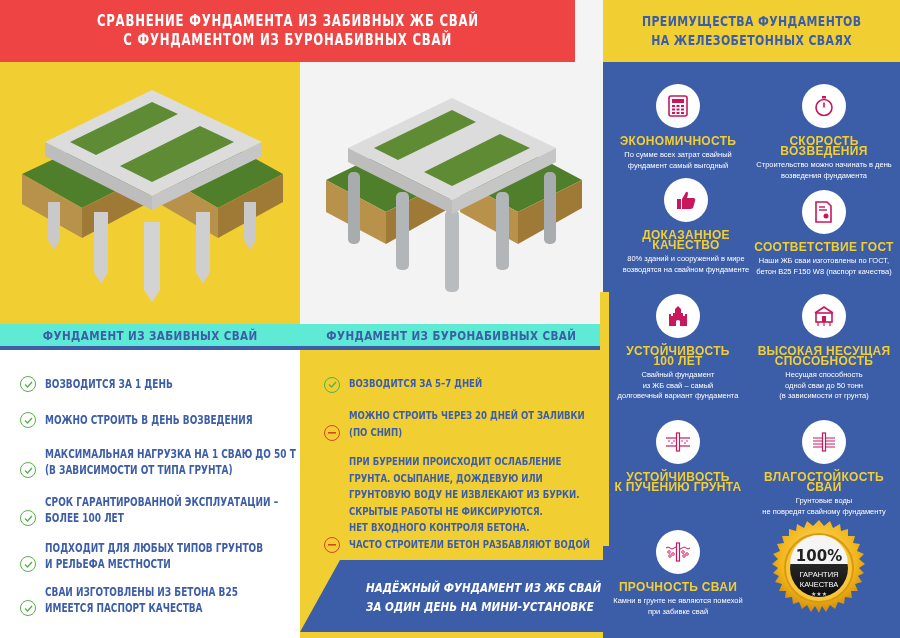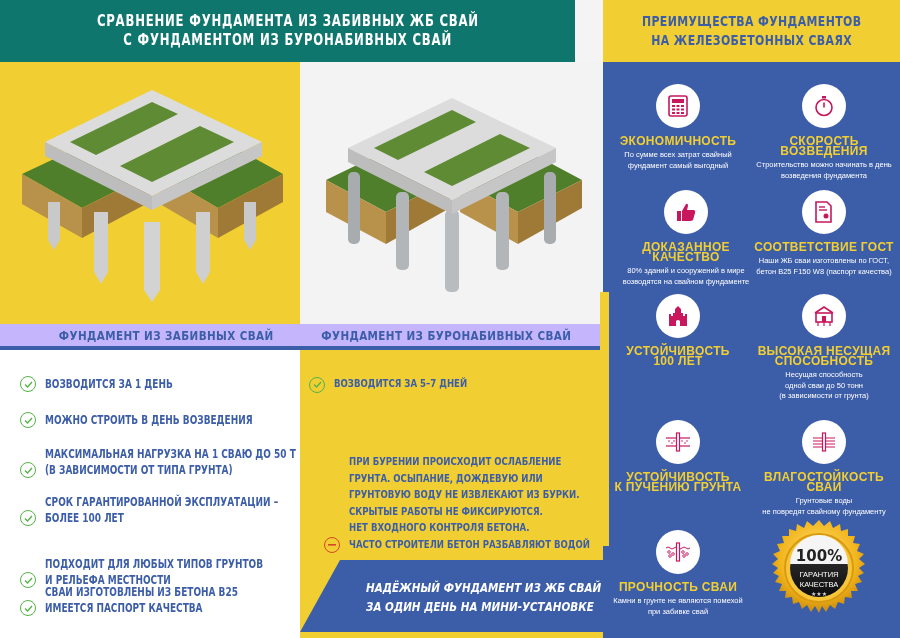--- a/index.html
+++ b/index.html
@@ -2,33 +2,33 @@
 <html><head>
 <meta charset="utf-8">
 <style>
   * { box-sizing: border-box; margin: 0; padding: 0; }
   html, body { width: 900px; height: 638px; overflow: hidden; background: #f4f4f4; }
   body { position: relative; font-family: "Liberation Sans", sans-serif; }
 
   .abs { position: absolute; }
 
   
-  .hdr-left { left: 0; top: 0; width: 575px; height: 62px; background: #0f766e; display: flex; flex-direction: column; align-items: center; justify-content: center; }
+  .hdr-left { left: 0; top: 0; width: 575px; height: 62px; background: #ef4444; display: flex; flex-direction: column; align-items: center; justify-content: center; }
   .hdr-left .line { color: #ffffff; font-family: "DejaVu Sans", sans-serif; font-weight: bold; font-size: 15px; letter-spacing: 1px; line-height: 19px; transform: scaleX(0.78); white-space: nowrap; }
 
   
   .hdr-right { left: 603px; top: 0; width: 297px; height: 62px; background: #f1cf33; display: flex; flex-direction: column; align-items: center; justify-content: center; }
   .hdr-right .line { color: #3c5da8; font-family: "DejaVu Sans", sans-serif; font-weight: bold; font-size: 14px; letter-spacing: 0.5px; line-height: 19px; transform: scaleX(0.78); white-space: nowrap; }
 
   
   .img-left { left: 0; top: 62px; width: 300px; height: 262px; background: #f1cf33; }
   .img-center { left: 300px; top: 62px; width: 303px; height: 262px; background: #f3f3f3; }
 
   
-  .sub-bar { top: 324px; height: 26px; background: #c4b5fd; border-bottom: 4px solid #3c5da8; display: flex; align-items: center; justify-content: flex-end; }
+  .sub-bar { top: 324px; height: 26px; background: #5eead4; border-bottom: 4px solid #3c5da8; display: flex; align-items: center; justify-content: center; }
   .sub-bar span { color: #3c5da8; font-family: "DejaVu Sans", sans-serif; font-weight: bold; font-size: 13px; letter-spacing: 0.5px; transform: scaleX(0.8); white-space: nowrap; }
   .sub-left { left: 0; width: 300px; }
   .sub-center { left: 300px; width: 303px; }
 
   
   .col-left { left: 0; top: 350px; width: 300px; height: 288px; background: #ffffff; }
   .col-center { left: 300px; top: 350px; width: 303px; height: 288px; background: #f1cf33; }
 
   .item { position: absolute; display: flex; align-items: flex-end; }
   .item .ic { width: 16px; height: 16px; border-radius: 50%; flex: none; margin-top: 0px; display: flex; align-items: center; justify-content: center; }
@@ -159,21 +159,21 @@
     <span class="ic ok">
         <svg width="9" height="7" viewBox="0 0 9 7">
           <polyline points="1,3.5 3.5,6 8,1" fill="none" stroke="#55b247" stroke-width="1.3"></polyline>
         </svg>
       </span>
     <div class="txt">
       <div>СРОК ГАРАНТИРОВАННОЙ ЭКСПЛУАТАЦИИ –</div>
       <div>БОЛЕЕ 100 ЛЕТ</div>
     </div>
   </div>
-  <div class="item" style="left:20px; top:190px;margin-top:16px;">
+  <div class="item" style="left:20px; top:190px;">
     <span class="ic ok">
         <svg width="9" height="7" viewBox="0 0 9 7">
           <polyline points="1,3.5 3.5,6 8,1" fill="none" stroke="#55b247" stroke-width="1.3"></polyline>
         </svg>
       </span>
     <div class="txt">
       <div>ПОДХОДИТ ДЛЯ ЛЮБЫХ ТИПОВ ГРУНТОВ</div>
       <div>И РЕЛЬЕФА МЕСТНОСТИ</div>
     </div>
   </div>
@@ -184,29 +184,40 @@
         </svg>
       </span>
     <div class="txt">
       <div>СВАИ ИЗГОТОВЛЕНЫ ИЗ БЕТОНА В25</div>
       <div>ИМЕЕТСЯ ПАСПОРТ КАЧЕСТВА</div>
     </div>
   </div>
 </div>
 
 <div class="abs col-center">
-  <div class="item" style="left:9px; top:26px;">
+  <div class="item" style="left:24px; top:26px;">
     <span class="ic ok">
         <svg width="9" height="7" viewBox="0 0 9 7">
           <polyline points="1,3.5 3.5,6 8,1" fill="none" stroke="#55b247" stroke-width="1.3"></polyline>
         </svg>
       </span>
     <div class="txt">
         <div>ВОЗВОДИТСЯ ЗА 5–7 ДНЕЙ</div>
       </div>
+  </div>
+  <div class="item" style="left:24px; top:58px;">
+    <span class="ic bad">
+        <svg width="8" height="2" viewBox="0 0 8 2">
+          <rect width="8" height="1.6" fill="#d8462a"></rect>
+        </svg>
+      </span>
+    <div class="txt">
+      <div>МОЖНО СТРОИТЬ ЧЕРЕЗ 20 ДНЕЙ ОТ ЗАЛИВКИ</div>
+      <div>(ПО СНИП)</div>
+    </div>
   </div>
   <div class="item" style="left:24px; top:104px;">
     <span class="ic bad">
         <svg width="8" height="2" viewBox="0 0 8 2">
           <rect width="8" height="1.6" fill="#d8462a"></rect>
         </svg>
       </span>
     <div class="txt">
       <div>ПРИ БУРЕНИИ ПРОИСХОДИТ ОСЛАБЛЕНИЕ</div>
       <div>ГРУНТА. ОСЫПАНИЕ, ДОЖДЕВУЮ ИЛИ</div>
@@ -264,21 +275,21 @@
       <line x1="11" y1="12.5" x2="11" y2="7.5" stroke="#c8175d" stroke-width="1.6"></line>
     </svg>
   </div>
   <div class="ftitle">СКОРОСТЬ ВОЗВЕДЕНИЯ</div>
   <div class="fdesc">
     <div>Строительство можно начинать в день</div>
     <div>возведения фундамента</div>
   </div>
 </div>
 
-<div class="feat" style="left:604px; top:190px;padding-left:16px;">
+<div class="feat" style="left:604px; top:178px;padding-left:16px;">
   <div class="circle">
     <svg width="22" height="22" viewBox="0 0 22 22">
       <rect x="2" y="10" width="4" height="10" fill="#c8175d"></rect>
       <path d="M7 10 L11 3 Q13 2 13 5 L12 9 L19 9 Q21 10 20 12 L18 19 Q17 20 15 20 L7 20 Z" fill="#c8175d"></path>
     </svg>
   </div>
   <div class="ftitle">ДОКАЗАННОЕ КАЧЕСТВО</div>
   <div class="fdesc">
     <div>80% зданий и сооружений в мире</div>
     <div>возводятся на свайном фундаменте</div>
@@ -303,20 +314,25 @@
 
 <div class="feat" style="left:604px; top:294px;">
   <div class="circle">
     <svg width="22" height="22" viewBox="0 0 22 22">
       <path d="M2 21 L2 9 L4 9 L4 11 L6 11 L6 8 L8 8 L8 4 L11 1 L14 4 L14 8 L16 8 L16 11 L18 11 L18 9 L20 9 L20 21 L13 21 L13 16 Q11 14 9 16 L9 21 Z" fill="#c8175d"></path>
     </svg>
   </div>
   <div class="ftitle">
     <div>УСТОЙЧИВОСТЬ</div>
     <div>100 ЛЕТ</div>
+  </div>
+  <div class="fdesc">
+    <div>Свайный фундамент</div>
+    <div>из ЖБ свай – самый</div>
+    <div>долговечный вариант фундамента</div>
   </div>
 </div>
 
 <div class="feat" style="left:750px; top:294px;">
   <div class="circle">
     <svg width="22" height="22" viewBox="0 0 22 22">
       <path d="M2 8 L11 2 L20 8" fill="none" stroke="#c8175d" stroke-width="1.6"></path>
       <rect x="3" y="8" width="16" height="9" fill="none" stroke="#c8175d" stroke-width="1.6"></rect>
       <rect x="9" y="11" width="4" height="6" fill="#c8175d"></rect>
       <g stroke="#c8175d" stroke-width="1.2">

